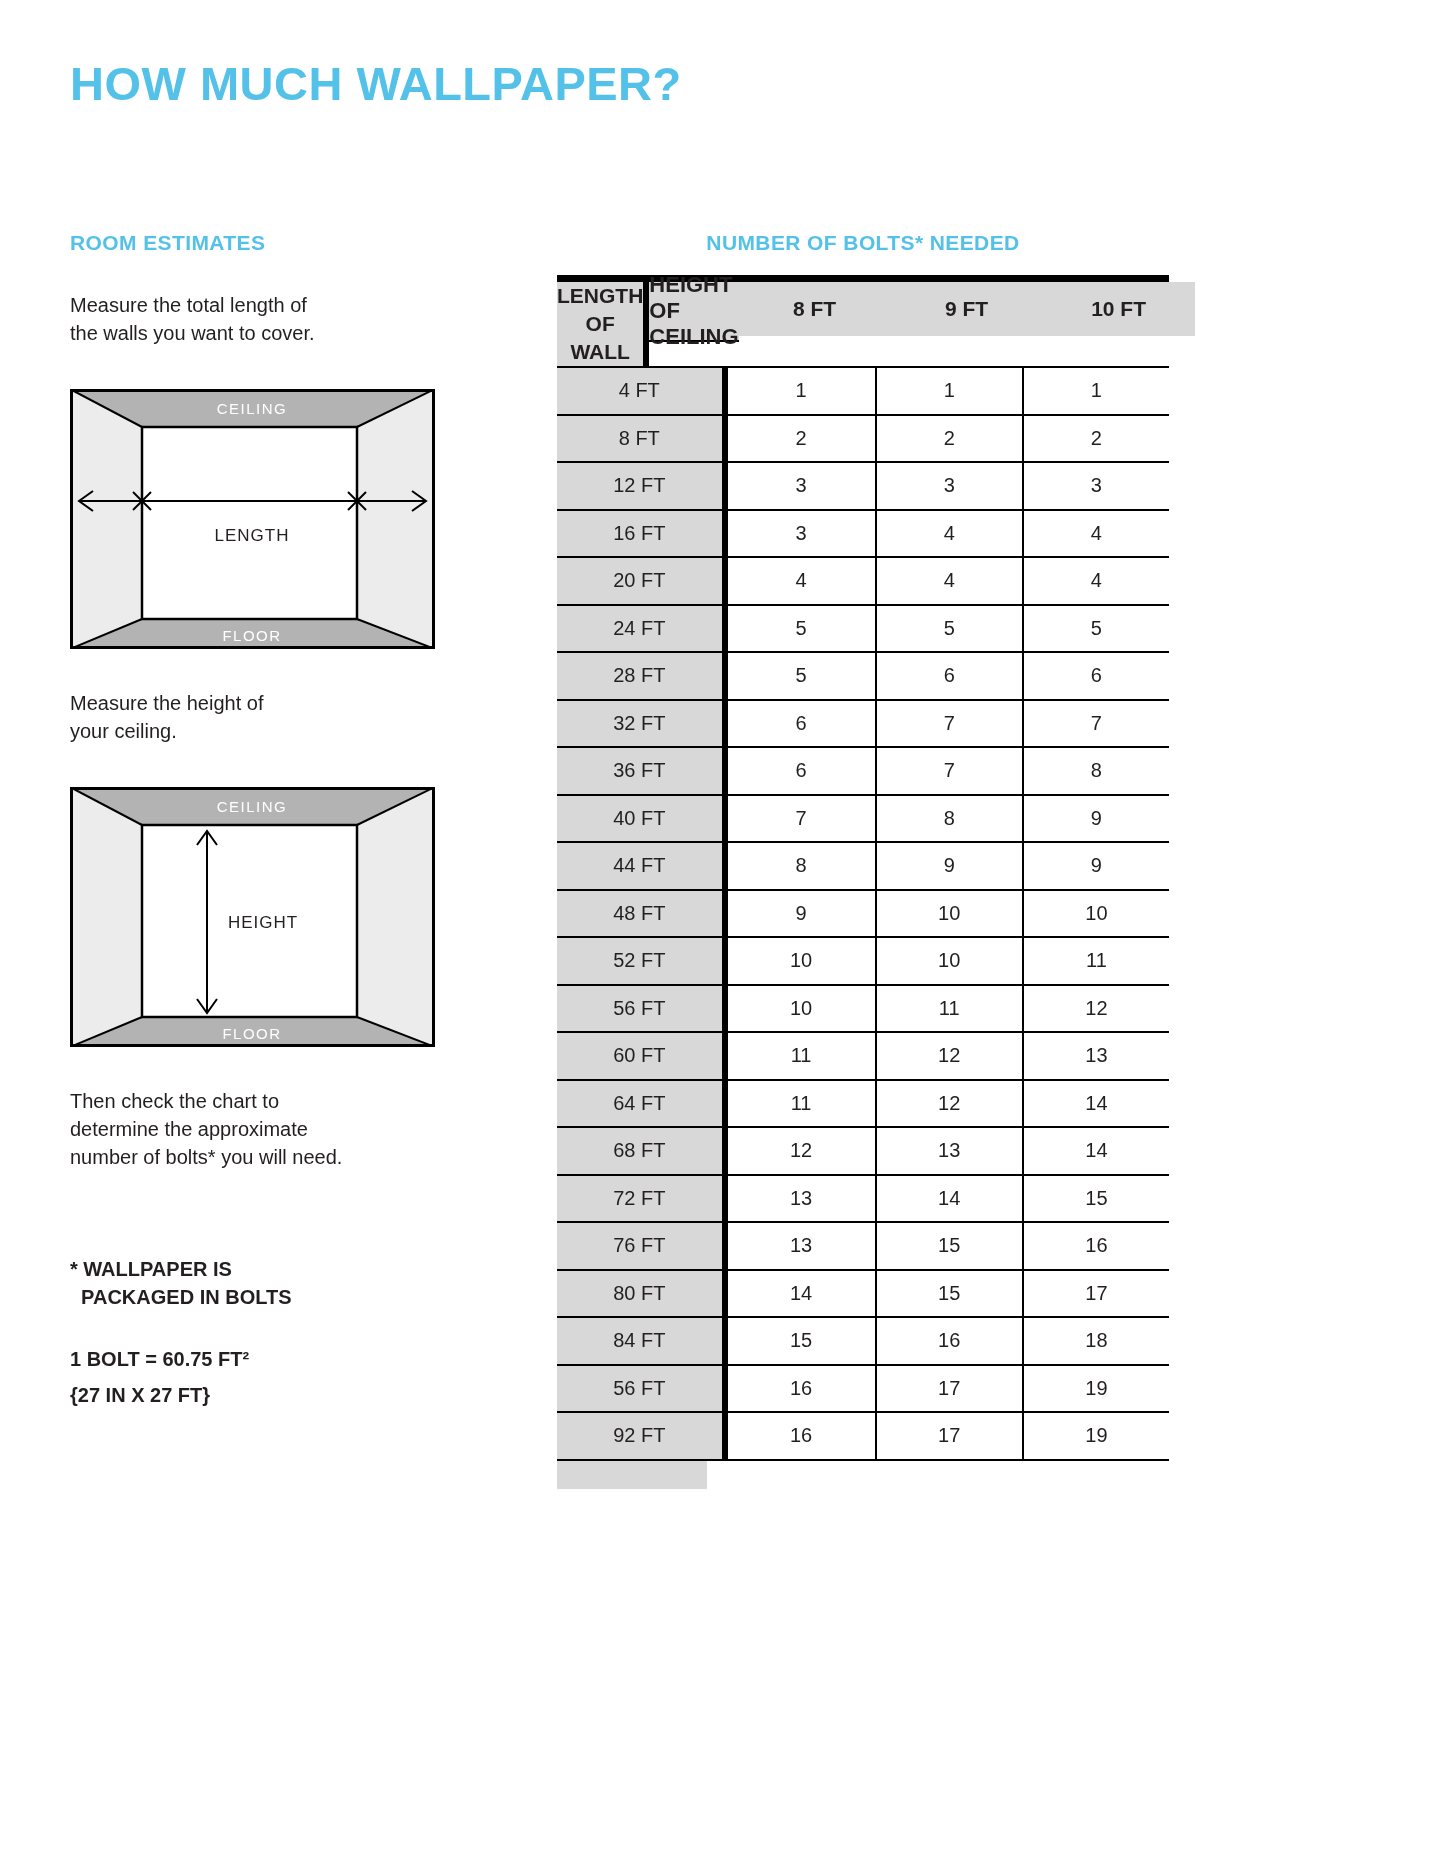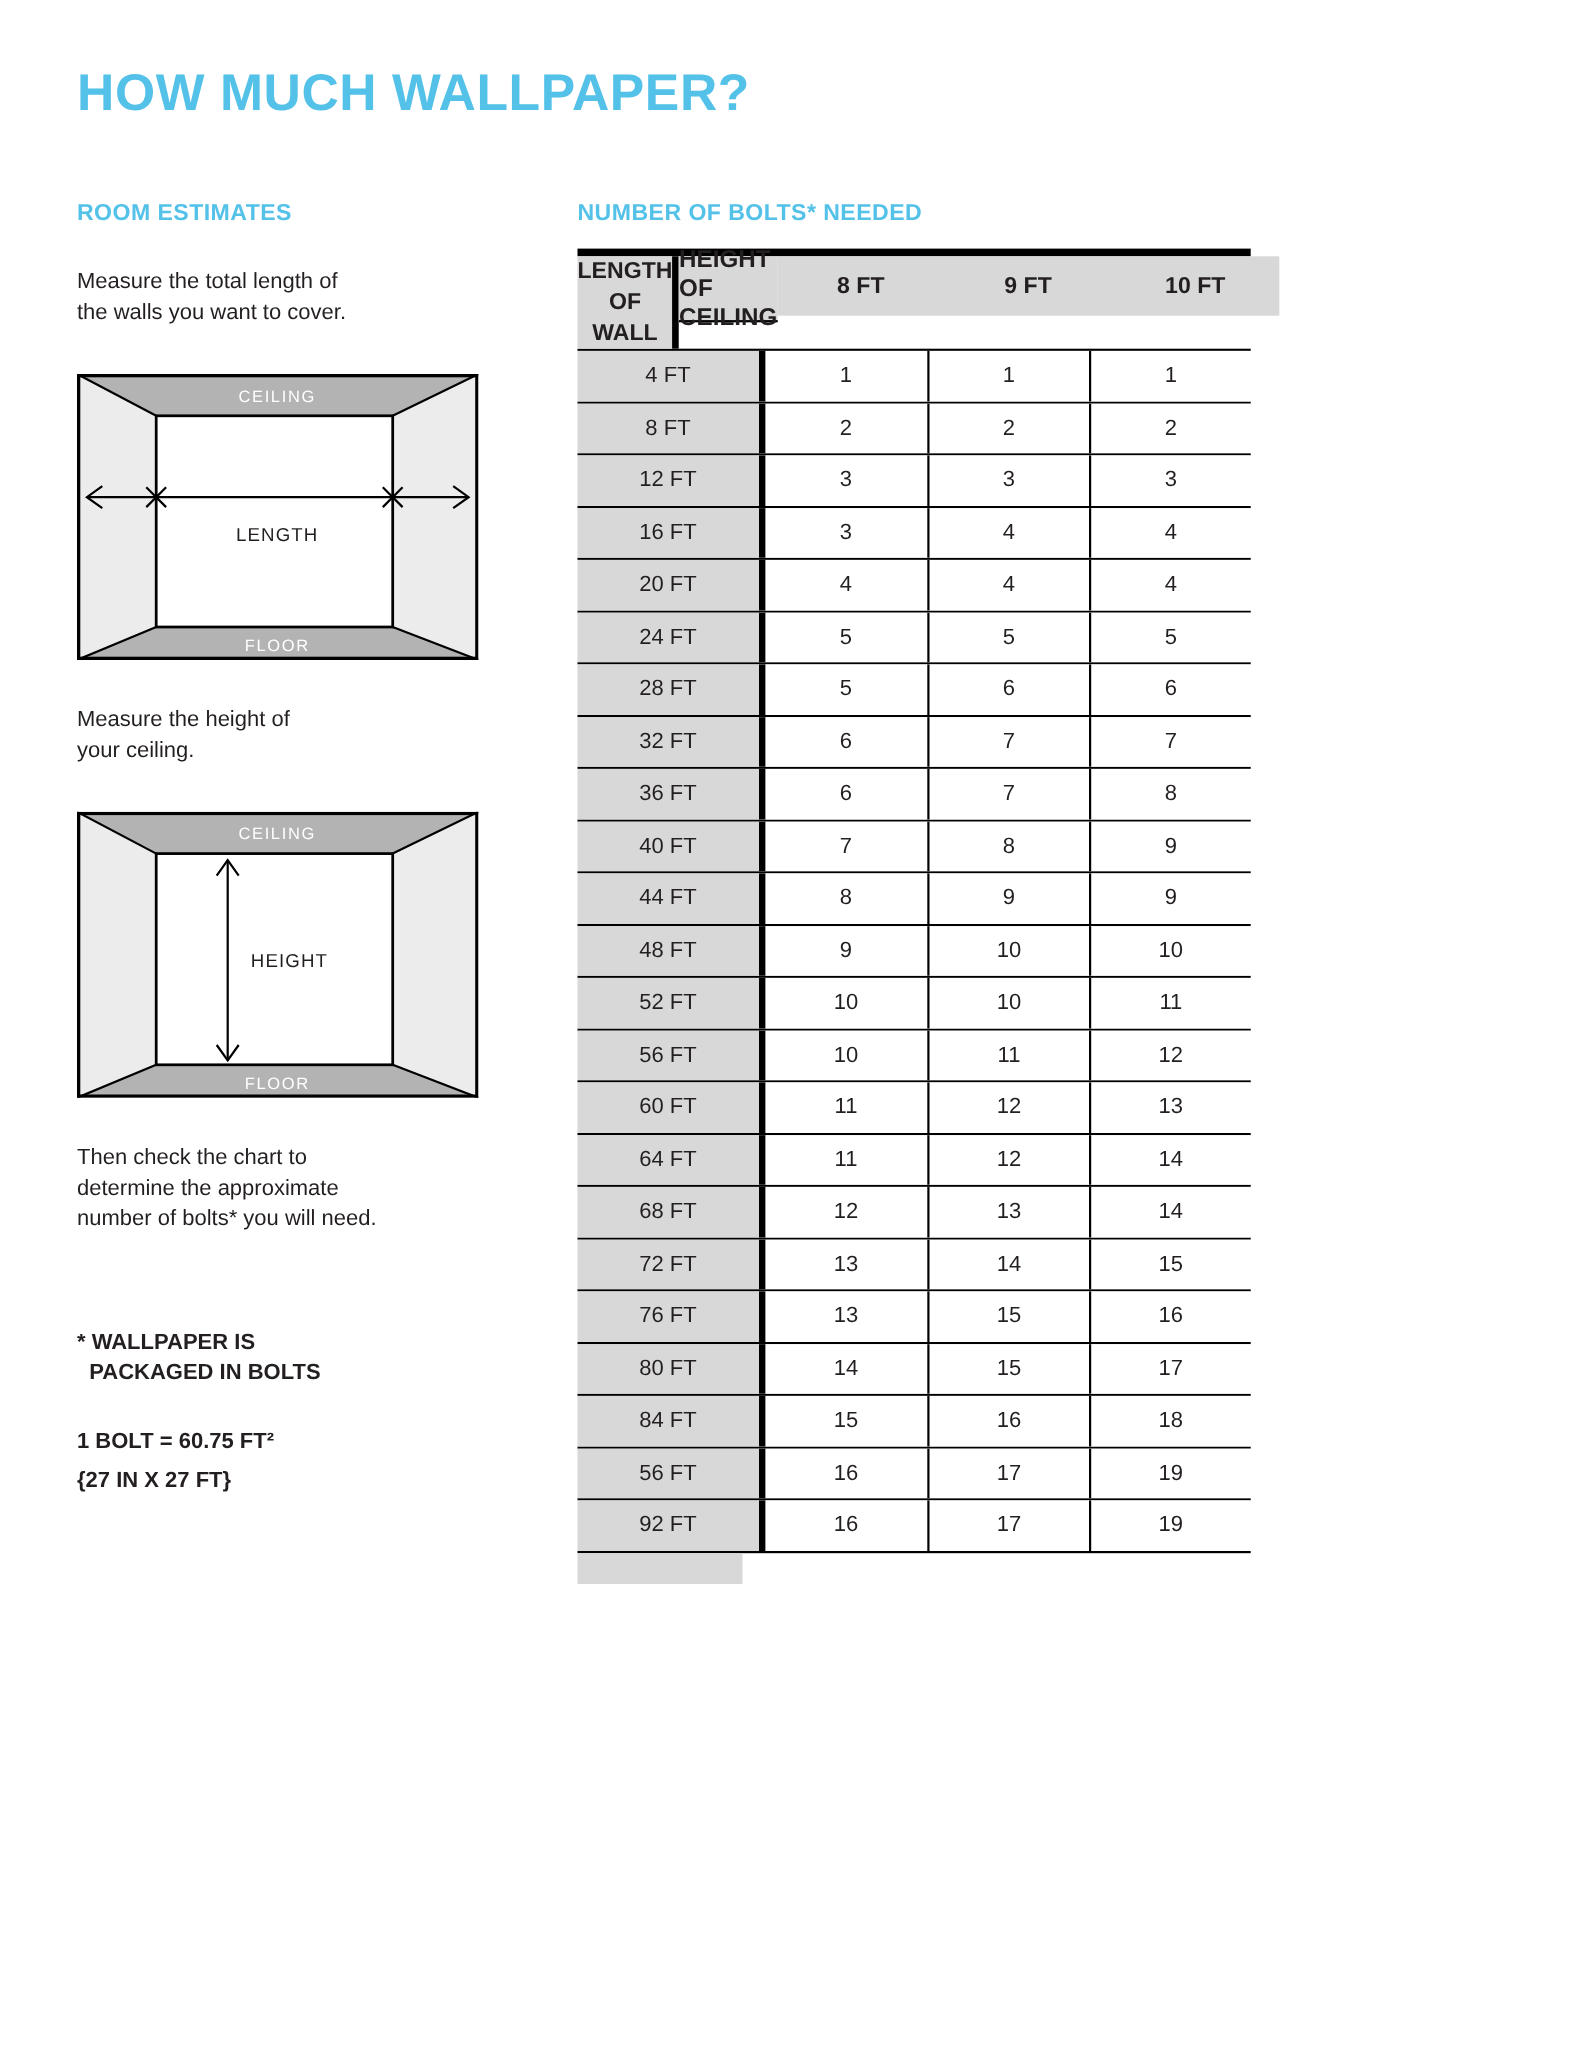--- a/index.html
+++ b/index.html
@@ -11,29 +11,29 @@
     color: #231f20;
   }
   .page { position: relative; width: 1445px; height: 1870px; overflow: hidden; }
 
   h1.title {
     margin: 0; padding: 56px 0 0 70px;
     font-size: 47px; font-weight: 700;
     color: #54c1e8; letter-spacing: 0.5px;
   }
 
-  .columns { display: flex; padding-left: 70px; margin-top: 71px; }
+  .columns { display: flex; padding-left: 70px; margin-top: 120px; gap: 32px; }
   .left-col { width: 400px; flex-shrink: 0; }
   .right-col { margin-left: 55px; width: 612px; }
 
   h2.section-heading {
     margin: 0; font-size: 21px; font-weight: 700;
     color: #54c1e8; letter-spacing: 0.4px;
   }
-  .right-col h2.section-heading { margin-bottom: 20px; }
+  .right-col h2.section-heading { text-align: center; margin-bottom: 20px; }
 
   p.body-text { font-size: 20px; line-height: 28px; margin: 0; white-space: pre-line; }
   p.step1 { margin-top: 36px; }
   p.step2 { margin-top: 40px; }
   p.step3 { margin-top: 40px; }
   p.bold  { font-weight: 700; }
   p.footnote { margin-top: 84px; white-space: pre-wrap; }
   p.formula  { margin-top: 34px; }
   p.dims     { margin-top: 8px; }
 

